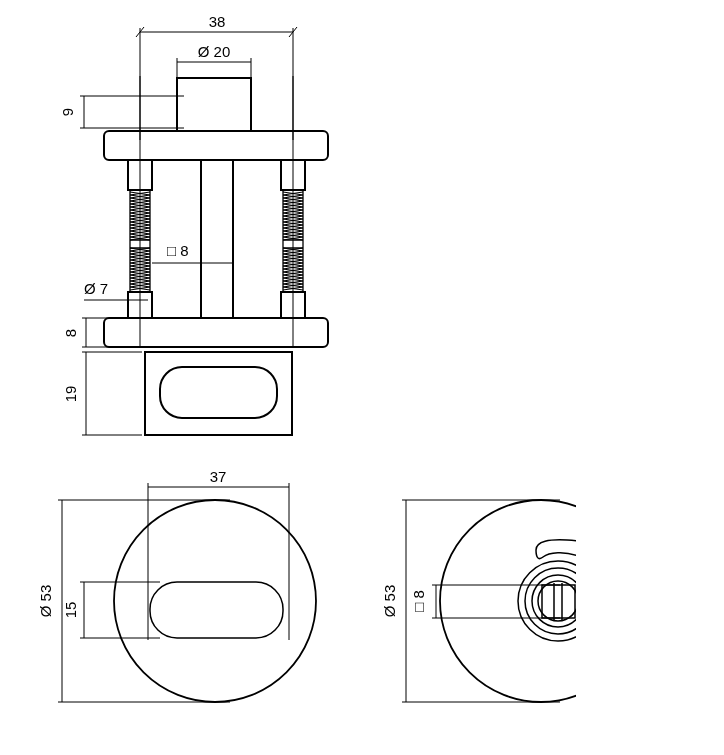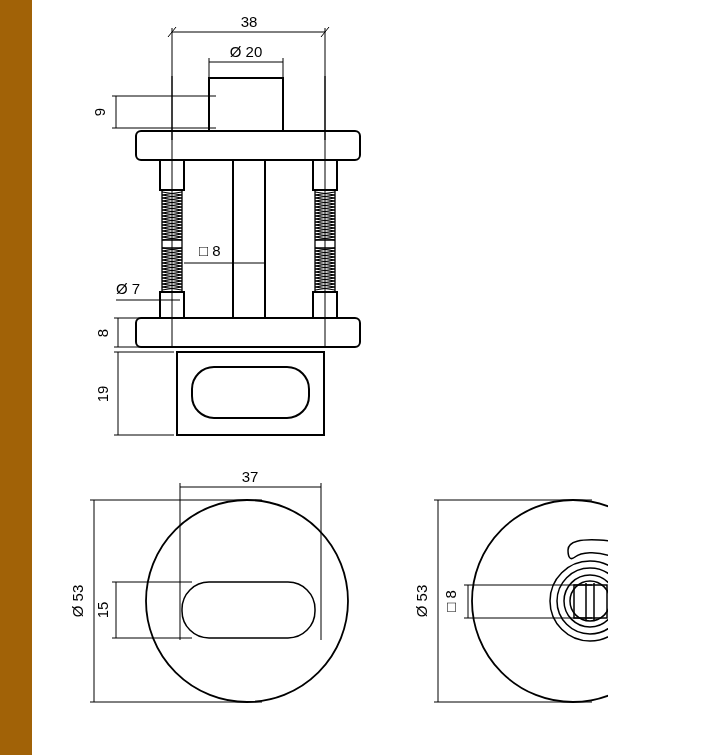--- a/index.html
+++ b/index.html
@@ -8,23 +8,22 @@
     padding: 0;
     background: #ffffff;
   }
   body {
     font-family: "Liberation Sans", sans-serif;
   }
   #drawing-root {
     position: relative;
     width: 576px;
     height: 755px;
-    background: #a16207;
+    background: #8b5cf6;
     overflow: hidden;
-    padding-left: 32px;
   }
   svg#cad {
     display: block;
     width: 724px;
     height: 755px;
     background: #ffffff;
   }
   .obj      { fill: none; stroke: #000000; stroke-width: 2.0; stroke-linejoin: miter; stroke-linecap: butt; }
   .obj-thin { fill: none; stroke: #000000; stroke-width: 1.3; }
   .circ     { fill: none; stroke: #000000; stroke-width: 1.8; }

